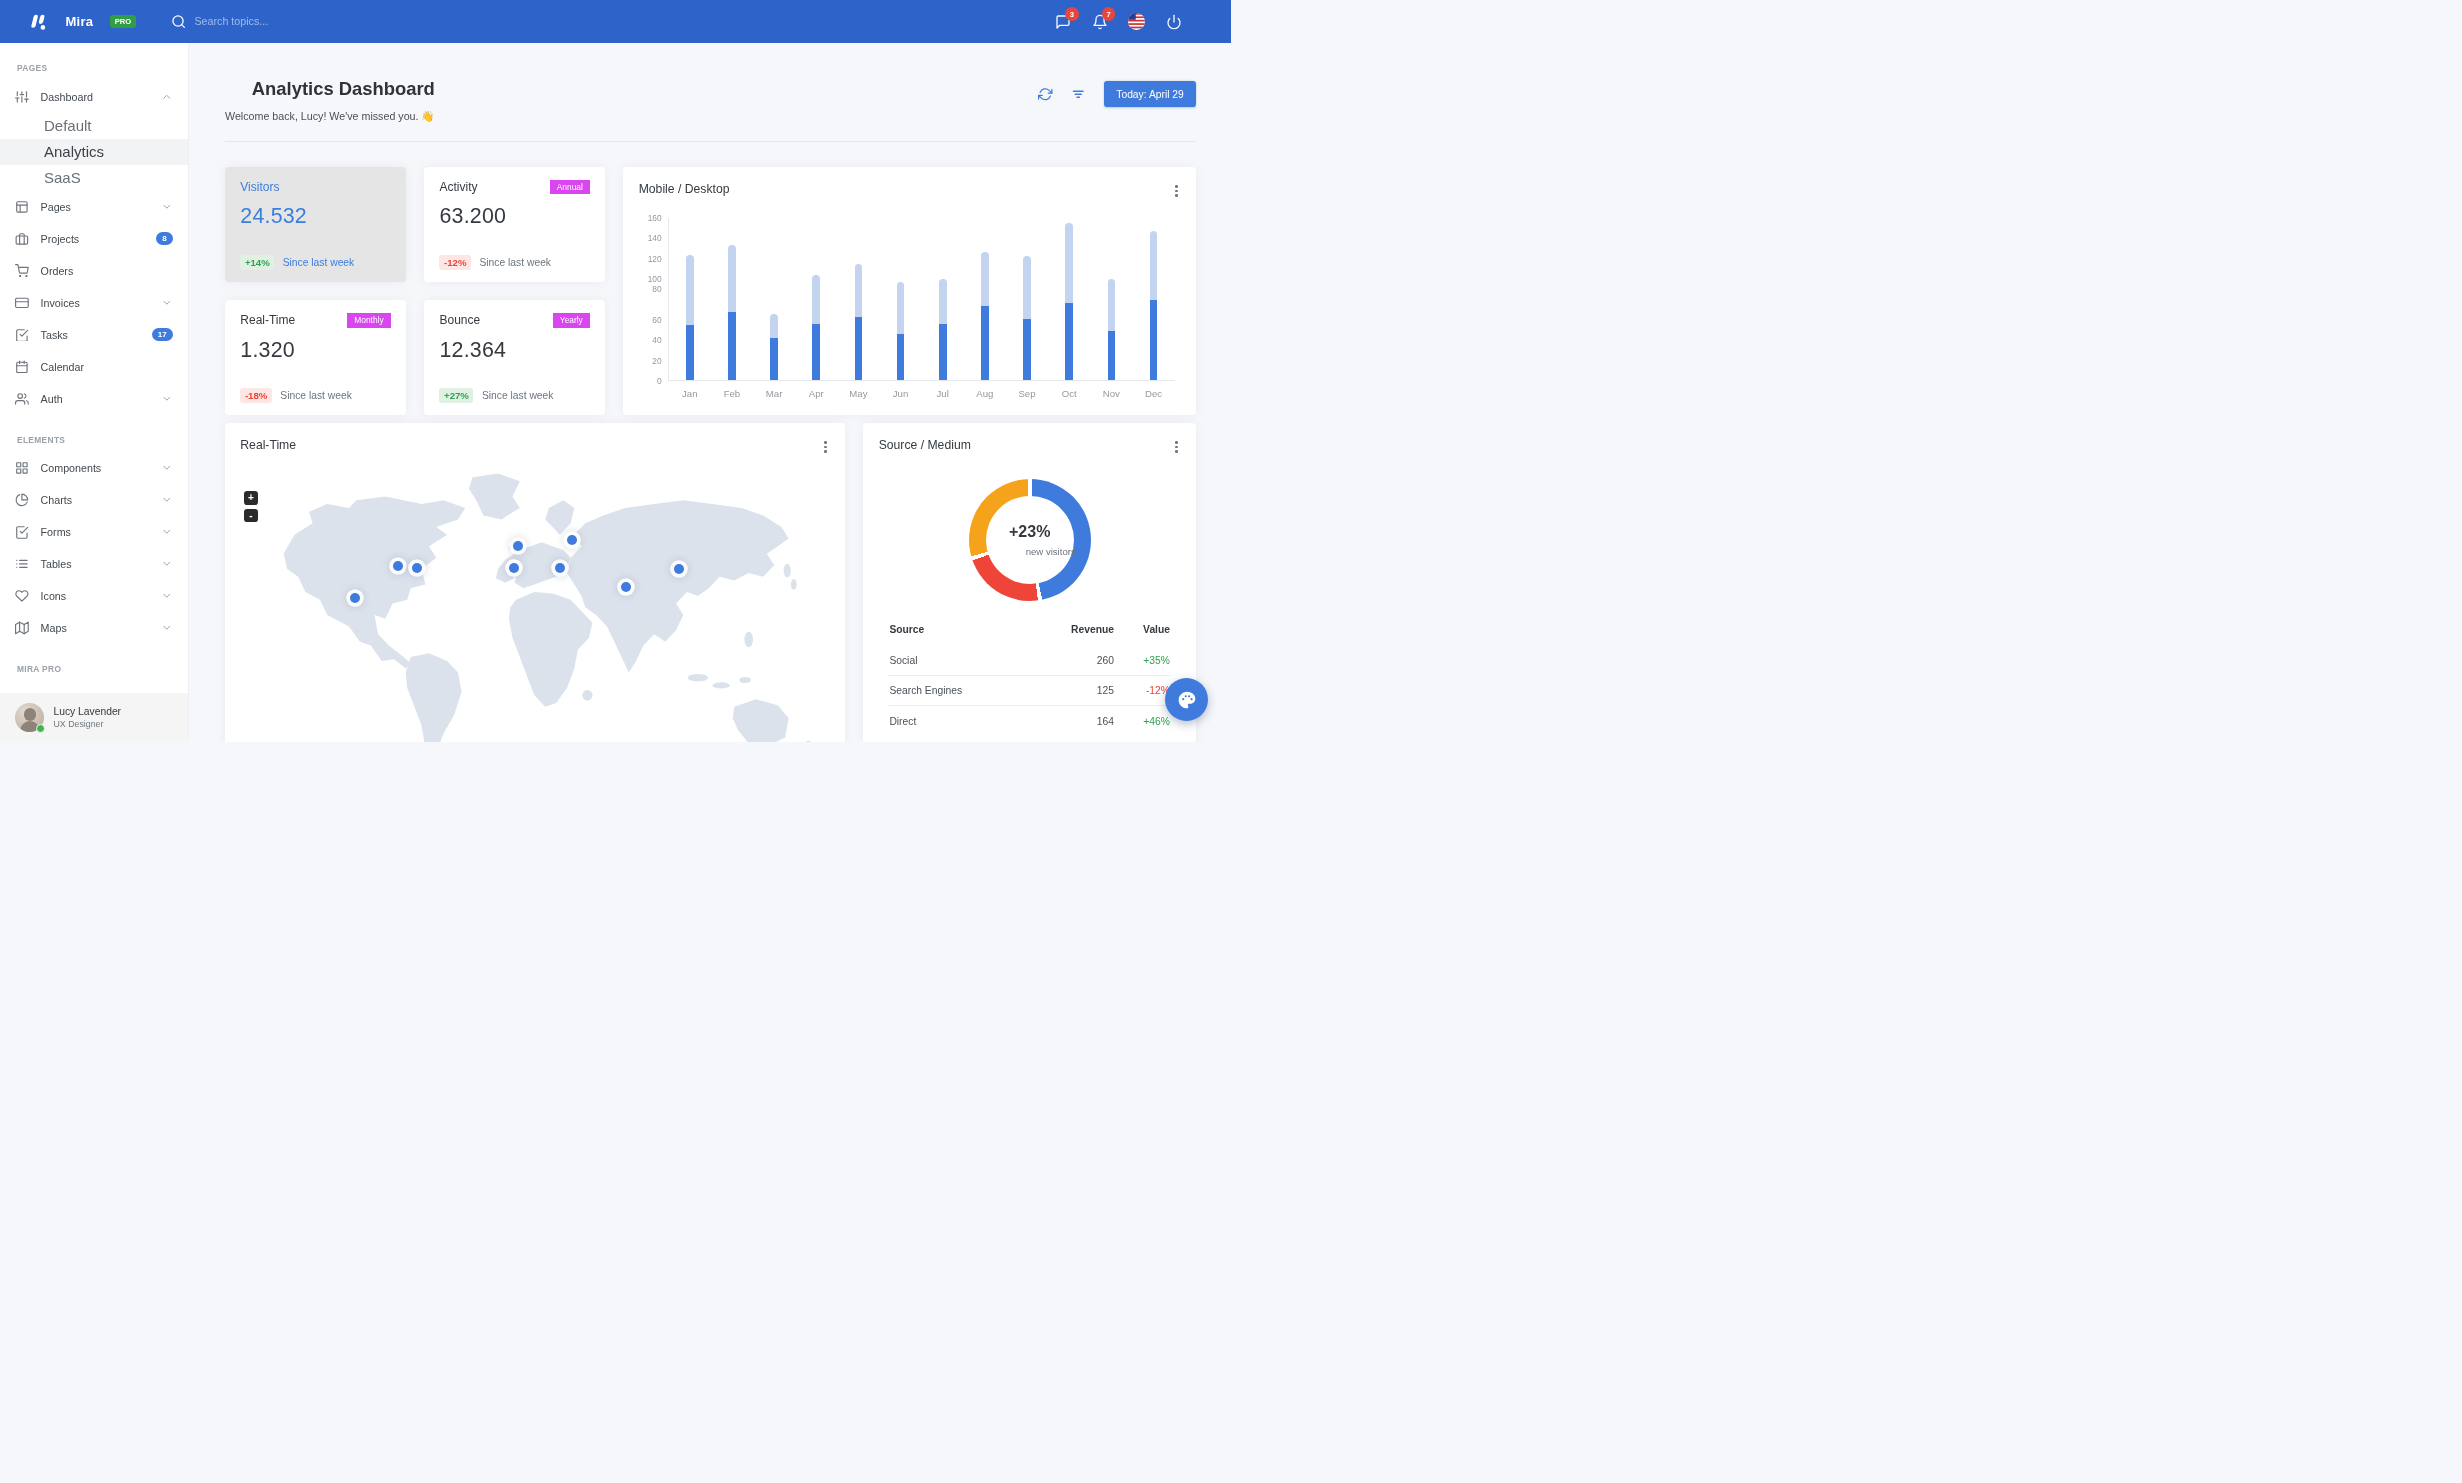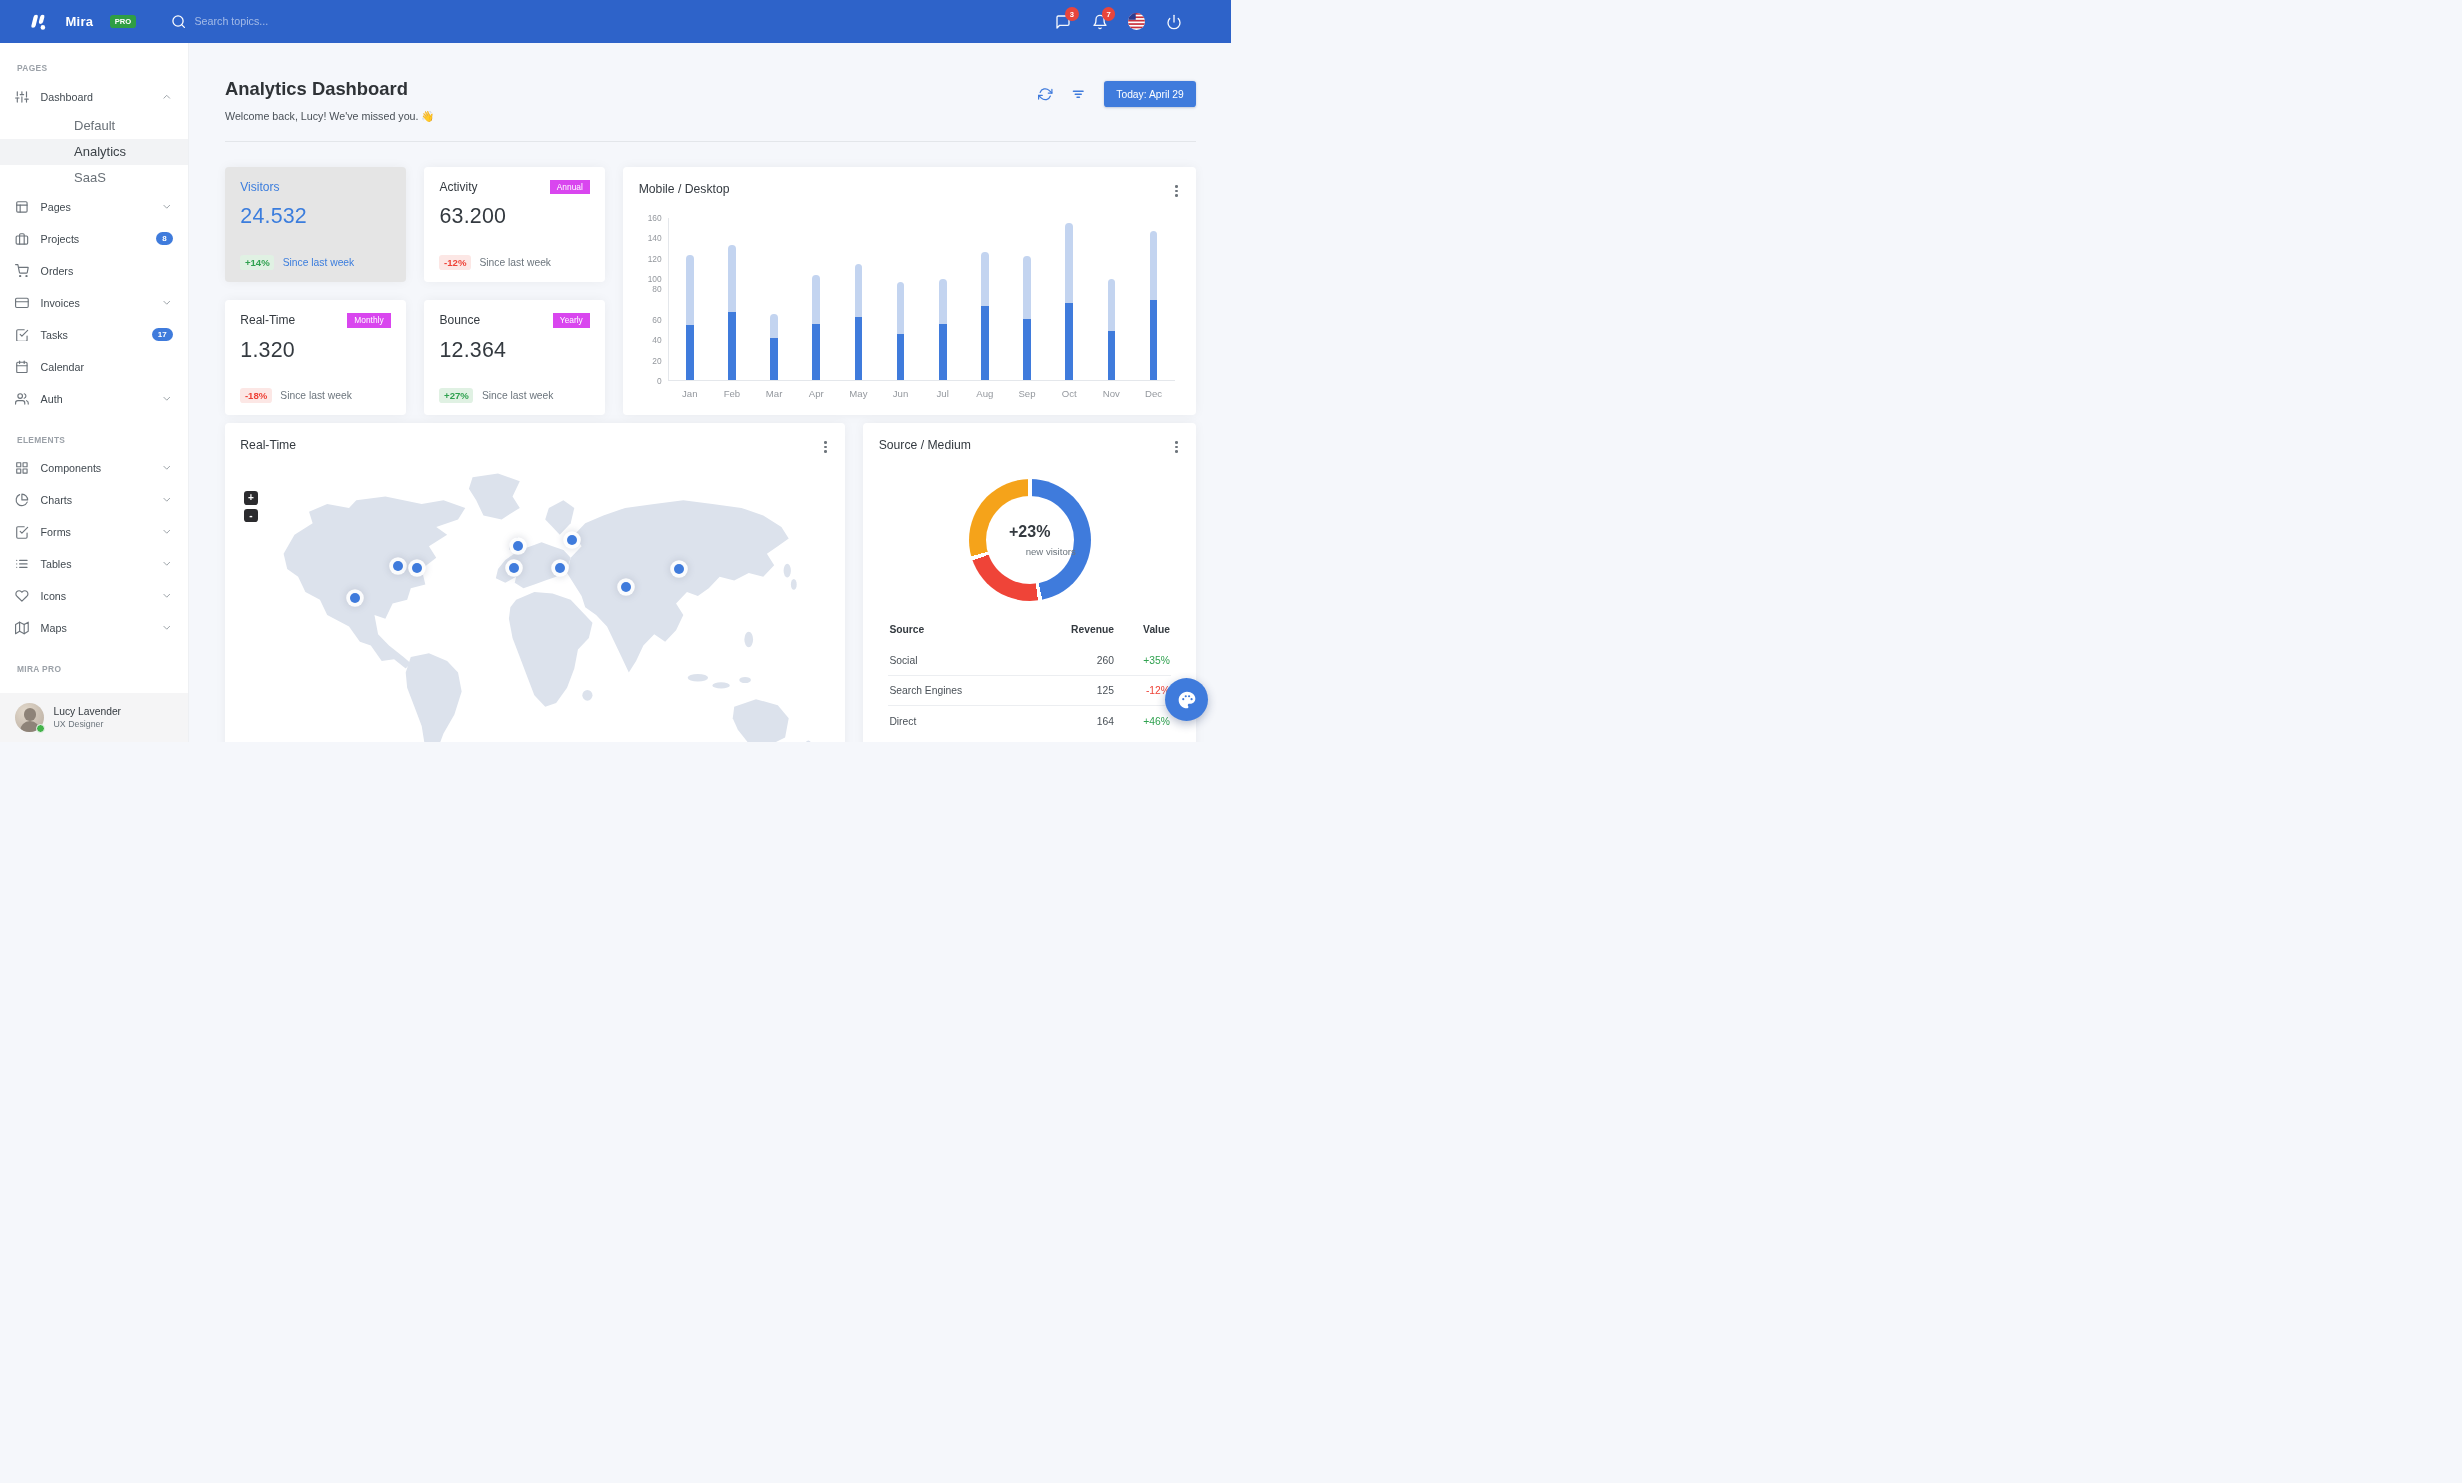--- a/index.html
+++ b/index.html
@@ -30,38 +30,38 @@
 
   
   .sidebar { position:absolute; top:43px; left:0; bottom:0; width:189px; background:#fff;
              border-right:0.8px solid #EEF0F3; z-index:40; }
   .side-label { font-size:8.4px; font-weight:700; color:#9BA1A8; padding:0 17px; margin:20px 0 7.6px; letter-spacing:.04em; }
   .side-item { display:flex; align-items:center; height:32px; padding:0 15.3px; color:#414950; font-size:10.7px; cursor:pointer; }
   .side-item .sicon { width:13.8px; height:13.8px; color:#6E757C; margin-right:11.5px; flex:none; }
   .side-item .lbl { flex:1; }
   .side-chevron { color:#9AA0A6; flex:none; }
   .side-badge { background:#3F7BDC; color:#fff; font-size:8px; font-weight:700; padding:2.3px 6.1px; border-radius:6.9px; }
-  .side-child { display:flex; align-items:center; height:26px; padding-left:74px; font-size:13px; color:#697077; cursor:pointer; }
+  .side-child { display:flex; align-items:center; height:26px; padding-left:44px; font-size:15px; color:#697077; cursor:pointer; }
   .side-child.active { background:#F2F3F5; color:#3C4248; }
   .side-footer { position:absolute; bottom:0; left:0; right:0; background:#F5F5F6; padding:10px 15.3px;
                  display:flex; align-items:center; gap:9.2px; cursor:pointer; }
   .avatar { width:29px; height:29px; border-radius:50%; position:relative; flex:none;
             background:radial-gradient(circle at 35% 30%, #E3D9CC, #B7AB9E); }
   .avatar .head { position:absolute; left:8.4px; top:5.4px; width:12.2px; height:12.2px; border-radius:50%; background:#8E8378; }
   .avatar .body { position:absolute; left:4.6px; top:18.4px; width:20px; height:12.2px; border-radius:10px 10px 0 0; background:#8E8378; }
   .avatar .clip { position:absolute; inset:0; border-radius:50%; overflow:hidden; }
   .status-dot { position:absolute; right:-0.8px; bottom:-0.8px; width:9.2px; height:9.2px; background:#43B34A;
                 border:1.5px solid #F5F5F6; border-radius:50%; z-index:2; }
   .user-name { font-size:10.3px; color:#343A40; font-weight:500; }
   .user-role { font-size:8.8px; color:#6C757D; margin-top:1.5px; }
 
   
   .main { position:absolute; top:43px; left:189px; right:0; bottom:0; padding:35px 35px 0 36px; overflow:hidden; }
   .page-head { display:flex; align-items:flex-start; justify-content:space-between; }
-  .page-title { font-size:18.4px; color:#2F3337; font-weight:700; }
+  .page-title { font-size:18.4px; color:#2F3337; font-weight:700;text-align:right; }
   .page-subtitle { margin-top:10px; font-size:10.7px; color:#495057; }
   .head-actions { display:flex; align-items:center; gap:18.4px; margin-top:3.1px; }
   .icon-blue { color:#3F7BDC; cursor:pointer; background:none; border:none; padding:0; }
   .date-btn { background:#3F7BDC; color:#fff; border:none; font-size:10.3px; font-weight:500; padding:7.6px 12.2px;
               border-radius:3.1px; cursor:pointer; font-family:inherit; box-shadow:0 0.8px 2.3px rgba(30,60,120,.25); }
   .sep { border:none; border-top:0.8px solid #E3E6EA; margin-top:17.6px; }
 
   .row1 { display:flex; gap:18.4px; margin-top:25px; }
   .stats-grid { width:380px; display:grid; grid-template-columns:1fr 1fr; gap:18.4px; flex:none; }
   .card { background:#fff; border-radius:3.8px; box-shadow:0 0 10.7px rgba(33,37,41,.05); }

